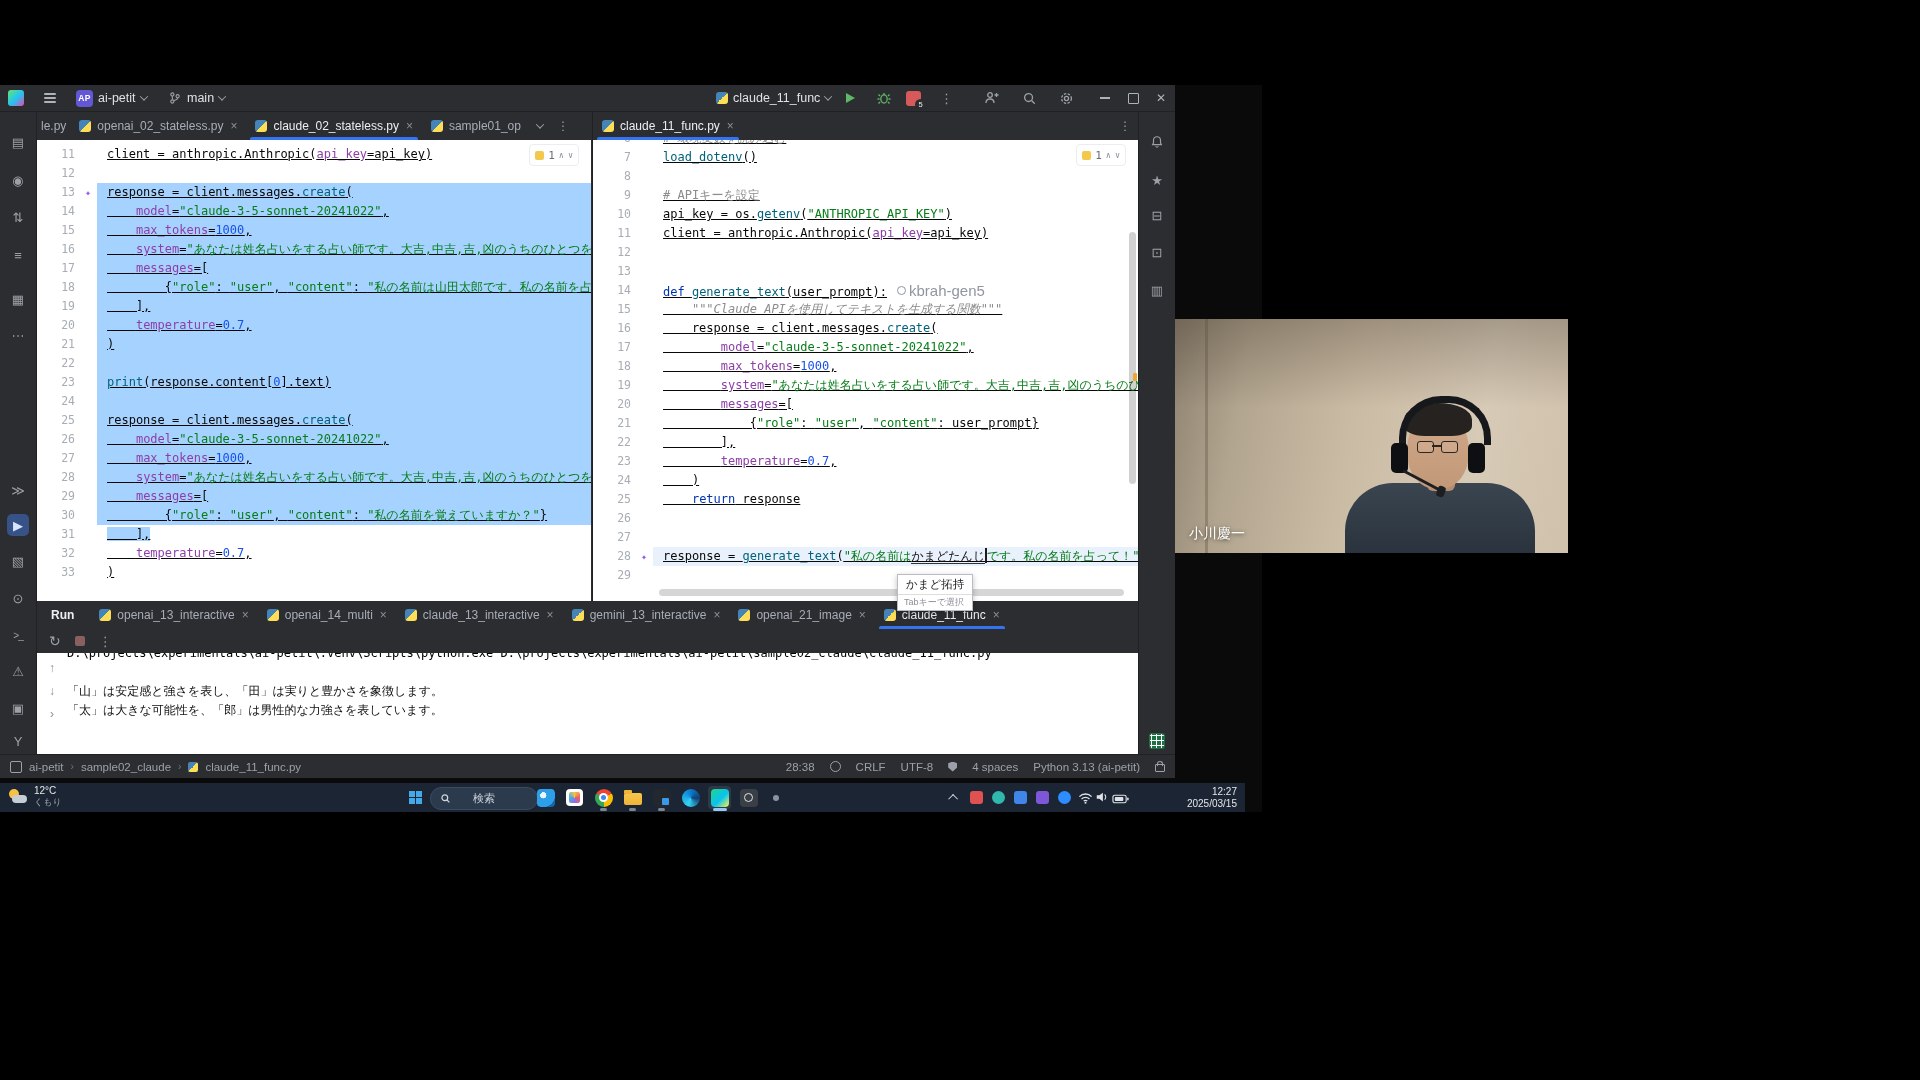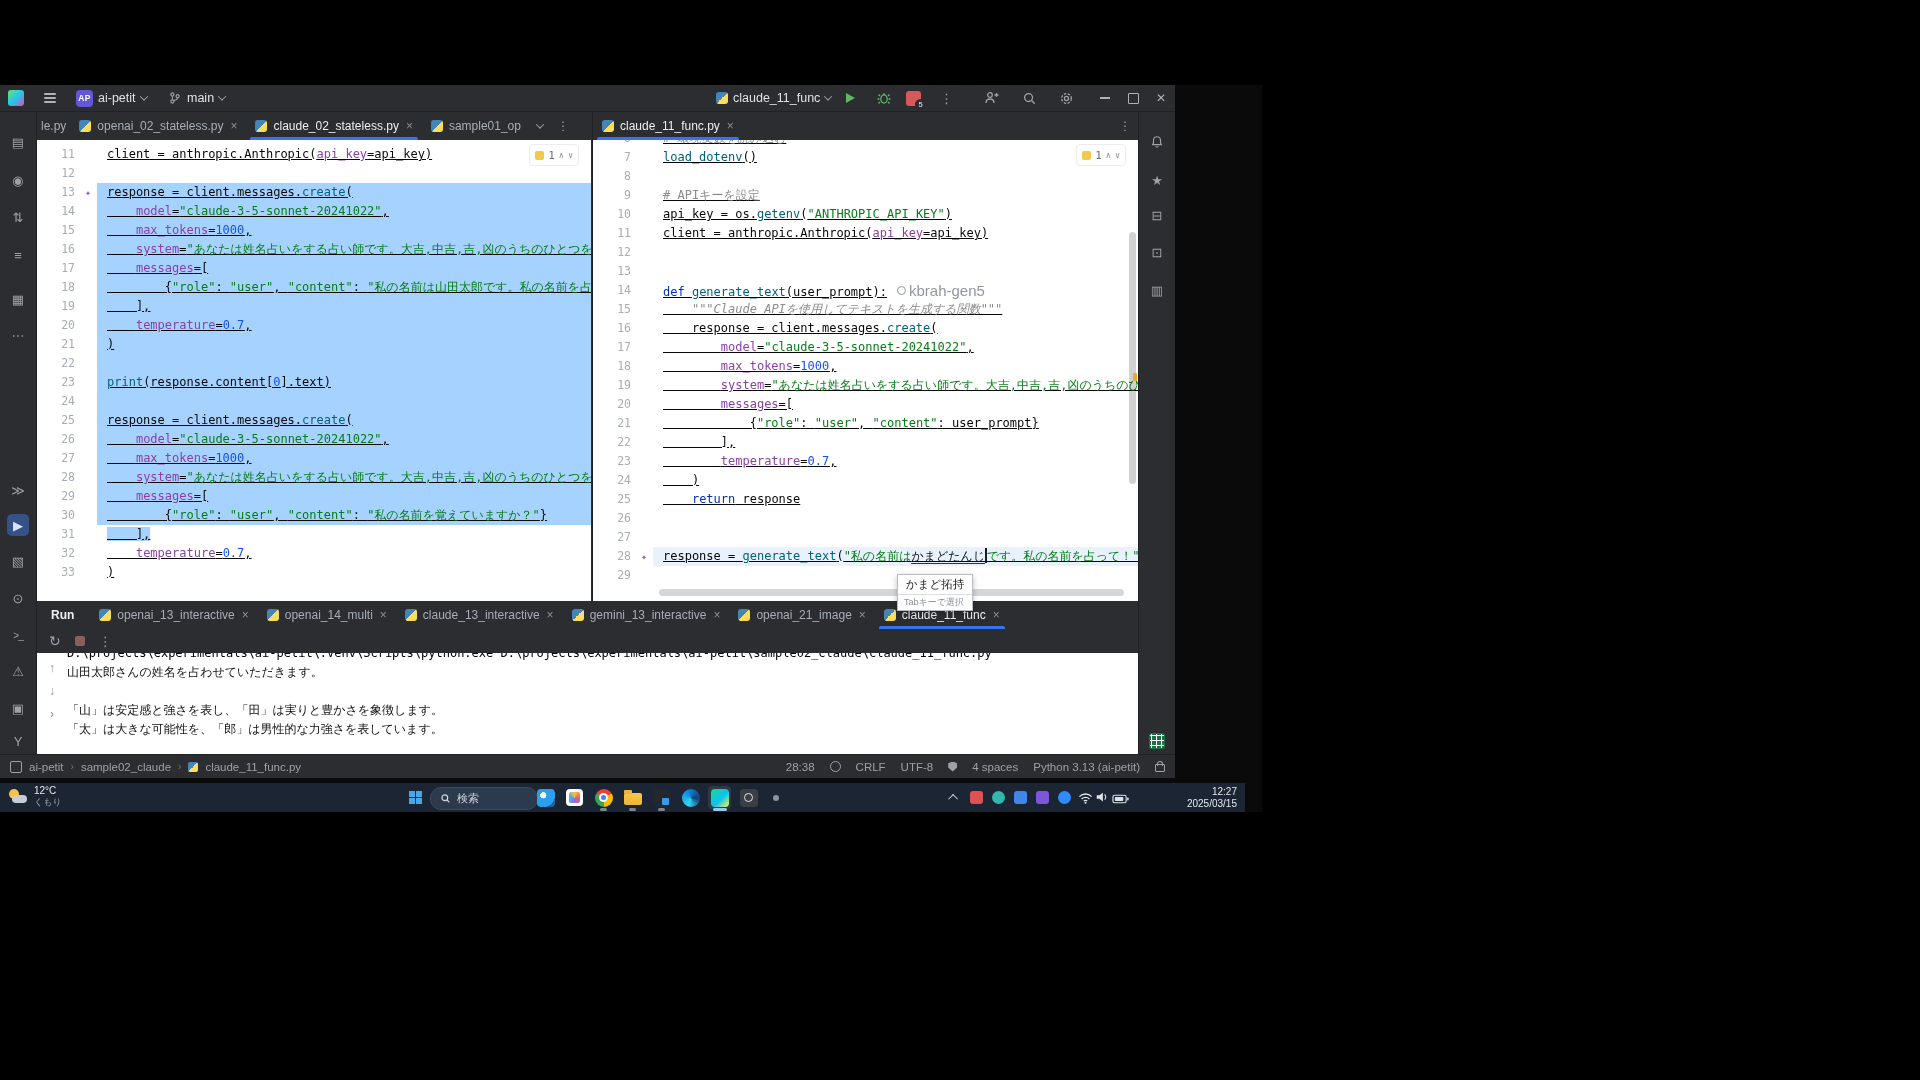--- a/index.html
+++ b/index.html
@@ -90,21 +90,21 @@
   .ime-pop{position:absolute;left:897px;top:489px;z-index:40;background:#fff;border:1px solid #b9bcc2;box-shadow:0 2px 6px rgba(0,0,0,.25);font-size:11.5px;color:#222;}
   .ime-pop .r1{padding:2px 8px;white-space:nowrap;}
   .ime-pop .r2{padding:1px 6px;border-top:1px solid #ddd;font-size:9px;color:#8a8f99;white-space:nowrap;}
   
   .taskbar{position:absolute;left:0;bottom:0;width:1245px;height:29px;background:#1b2533;}
   .tbi{position:absolute;top:3px;width:23px;height:23px;border-radius:4px;display:flex;align-items:center;justify-content:center;}
   .tb-active{background:rgba(255,255,255,.09);}
   .runbar{position:absolute;bottom:1px;height:3px;width:7px;border-radius:2px;background:#7c8794;}
   .runbar.active{width:14px;background:#98c7f0;}
   .tb-start i{width:14px;height:14px;background:linear-gradient(#45a8e8,#45a8e8) left top,linear-gradient(#45a8e8,#45a8e8) right top,linear-gradient(#45a8e8,#45a8e8) left bottom,linear-gradient(#45a8e8,#45a8e8) right bottom;background-size:6.2px 6.2px;background-repeat:no-repeat;display:block;}
-  .searchpill{position:absolute;left:430px;top:4px;width:88px;height:21px;border-radius:11px;background:#2c3a4d;border:1px solid #3a4a5f;display:flex;align-items:center;gap:6px;padding:0 9px;color:#cfd6dd;font-size:11px;}
+  .searchpill{position:absolute;left:430px;top:4px;width:88px;height:21px;border-radius:11px;background:#2c3a4d;border:1px solid #3a4a5f;display:flex;align-items:center;gap:22px;padding:0 9px;color:#cfd6dd;font-size:11px;}
   .tb-swallow i{width:18px;height:18px;border-radius:4px;background:radial-gradient(circle at 35% 35%,#e8f6ff 18%,#2d9fe8 20% 70%,#1267a8 72%);display:block;}
   .tb-photos i{width:17px;height:17px;border-radius:4px;background:#fff;position:relative;display:block;}
   .tb-photos i::before{content:"";position:absolute;inset:3px;border-radius:2px;background:conic-gradient(#f6c344,#ec5f5f,#8e6fe8,#41b0e8,#f6c344);}
   .tb-chrome i{width:18px;height:18px;border-radius:50%;background:conic-gradient(from -60deg,#ea4335 0 120deg,#fbbc05 0 240deg,#34a853 0 360deg);position:relative;display:block;}
   .tb-chrome i::before{content:"";position:absolute;inset:4.5px;background:#fff;border-radius:50%;}
   .tb-chrome i::after{content:"";position:absolute;inset:6.5px;background:#4285f4;border-radius:50%;}
   .tb-explorer i{width:18px;height:12px;border-radius:2px;background:linear-gradient(#f7c64a,#eeb53a);position:relative;display:block;margin-top:3px;}
   .tb-explorer i::before{content:"";position:absolute;left:0;top:-3px;width:8px;height:4px;border-radius:1px;background:#eeb53a;}
   .tb-devtool i{width:18px;height:18px;border-radius:4px;background:#23272e;position:relative;display:block;}
   .tb-devtool i::before{content:"";position:absolute;right:2px;bottom:2px;width:7px;height:7px;border-radius:1px;background:#3b9ae8;}
@@ -602,21 +602,21 @@
               <span style="font-size:14px">↻</span>
               <span class="rstop"></span>
               <span class="kebab">⋮</span>
             </div>
             <div class="console">
               <div class="congut">
                 <span>↑</span>
                 <span>↓</span>
                 <span>›</span>
               </div>
-              <div class="conout" id="console"><div class="cmd">D:\projects\experimentals\ai-petit\.venv\Scripts\python.exe D:\projects\experimentals\ai-petit\sample02_claude\claude_11_func.py</div><div class="out">山田太郎さんの姓名を占わせていただきます。</div><div class="out">&nbsp;</div><div class="out">「山」は安定感と強さを表し、「田」は実りと豊かさを象徴します。</div><div class="out">「太」は大きな可能性を、「郎」は男性的な力強さを表しています。</div></div>
+              <div class="conout" id="console"><div class="cmd">D:\projects\experimentals\ai-petit\.venv\Scripts\python.exe D:\projects\experimentals\ai-petit\sample02_claude\claude_11_func.py</div><div class="out">&nbsp;</div><div class="out">「山」は安定感と強さを表し、「田」は実りと豊かさを象徴します。</div><div class="out">「太」は大きな可能性を、「郎」は男性的な力強さを表しています。</div></div>
             </div>
           </div>
         </div>
 
         <div class="stripR" id="stripR">
             <div class="sicon" style="top: 19px;">
               <svg width="14" height="14" viewBox="0 0 16 16">
                 <path d="M8 2a4 4 0 0 0-4 4v3l-1 2h10l-1-2V6a4 4 0 0 0-4-4z" fill="none" stroke="#9da0a8" stroke-width="1.3"></path>
                 <path d="M6.5 12.5a1.5 1.5 0 0 0 3 0" stroke="#9da0a8" fill="none"></path>
               </svg>
@@ -745,13 +745,29 @@
             <rect x="3" y="3" width="9" height="4" rx="1" fill="#dfe3e8"></rect>
             <rect x="16" y="3.5" width="1.6" height="3" rx=".8" fill="#dfe3e8"></rect>
           </svg></span>
       <div class="clock">
         <span>12:27</span><br>
         <span>2025/03/15</span>
       </div>
     </div>
   </div>
 
+  <div class="cam">
+    <span class="seam"></span>
+    <span class="torso"></span>
+    <span class="neck"></span>
+    <span class="head"></span>
+    <span class="hair"></span>
+    <span class="band"></span>
+    <span class="cupL"></span>
+    <span class="cupR"></span>
+    <span class="glassL"></span>
+    <span class="glassR"></span>
+    <span class="bridge"></span>
+    <span class="boom"></span>
+    <span class="micdot"></span>
+    <span class="camname">小川慶一</span>
+  </div>
 </div>
 
 </body></html>

